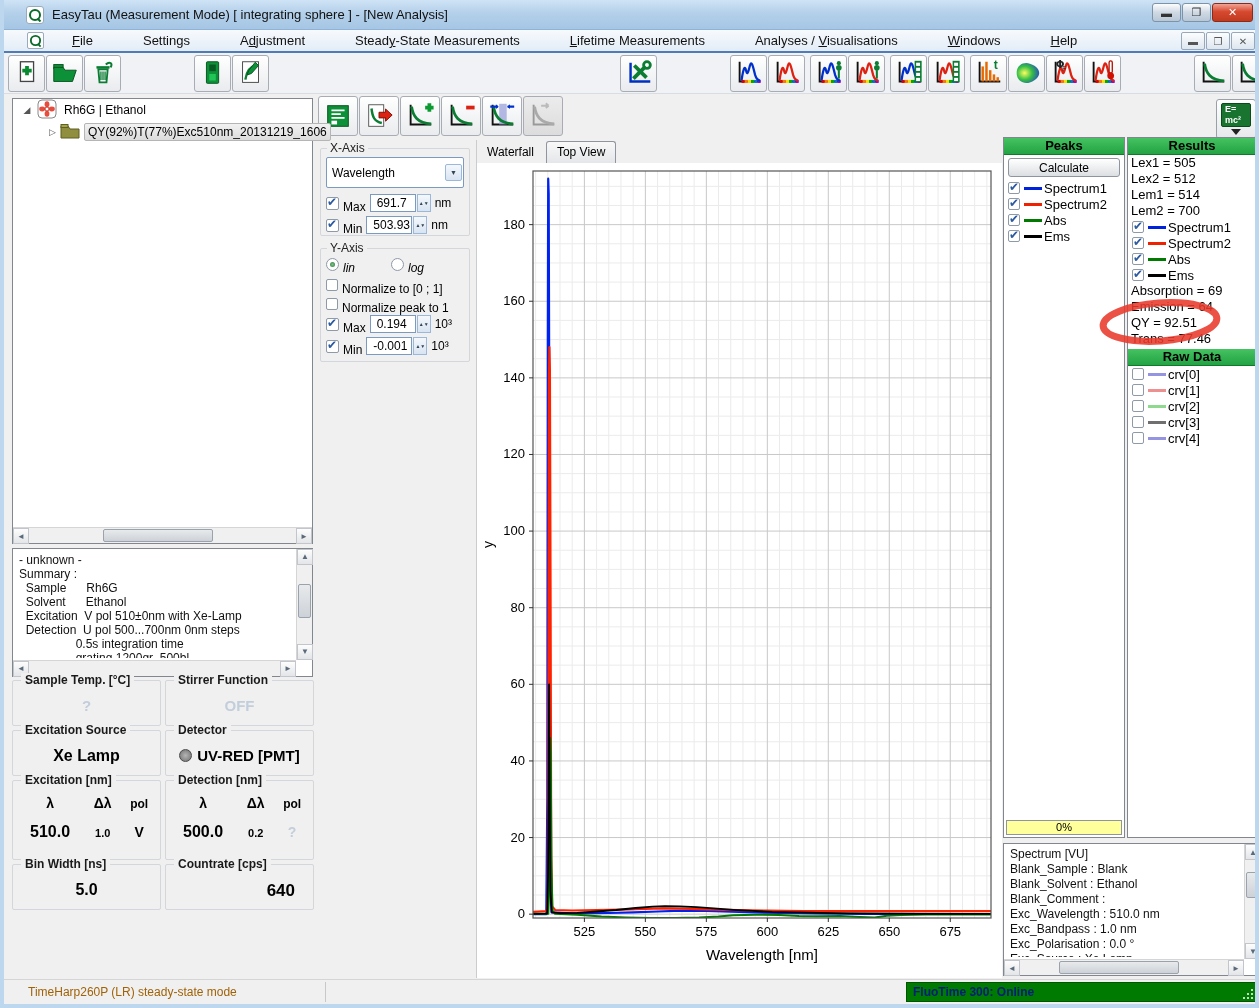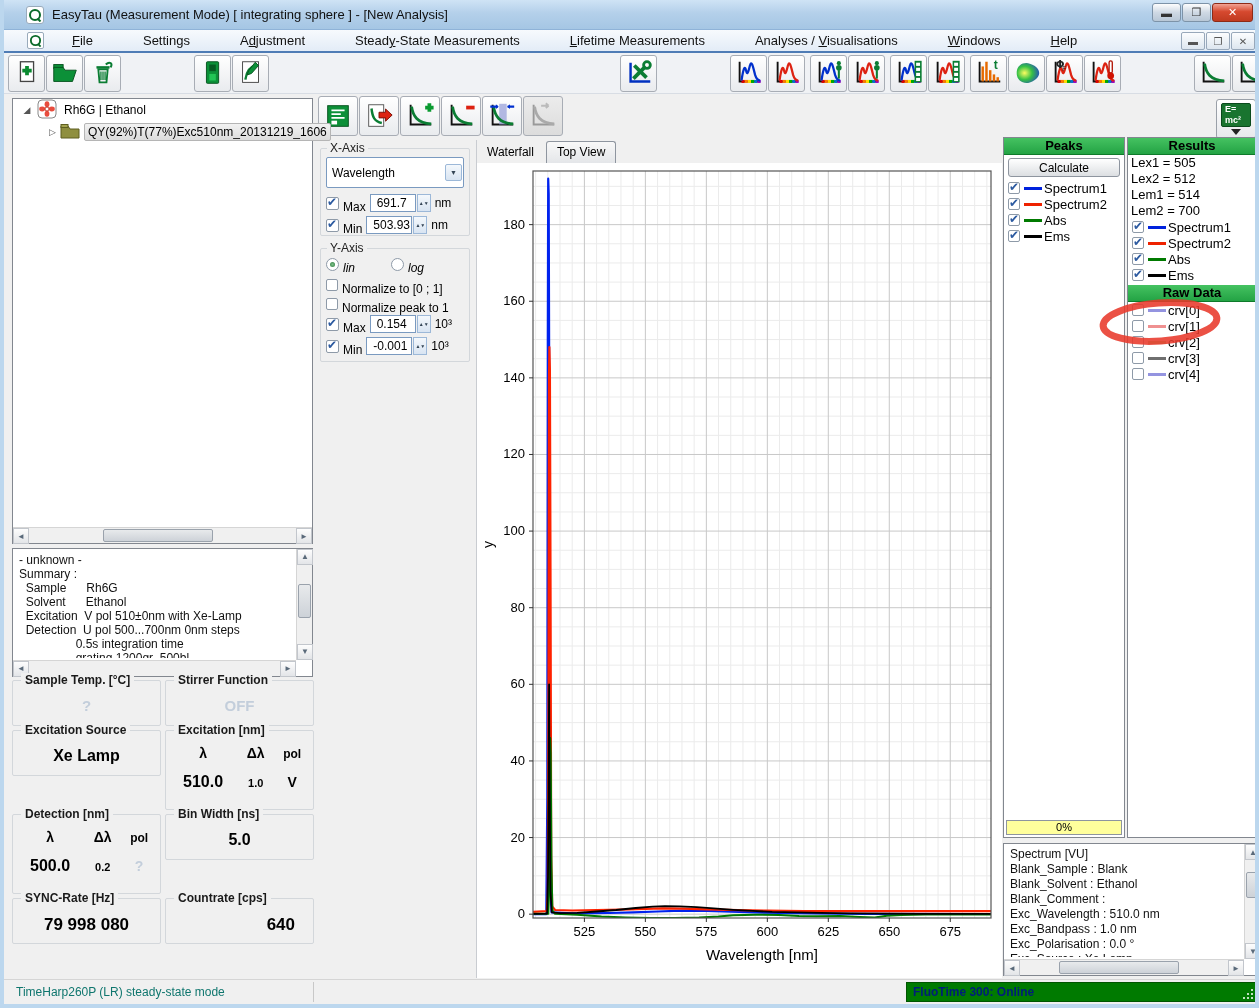--- a/index.html
+++ b/index.html
@@ -112,22 +112,22 @@
   .swatch{width:18px;height:3px;margin:0 2px 0 3px;flex:none;}
   .res-line{height:16px;line-height:16px;padding-left:3px;white-space:nowrap;}
   .progressbar{position:absolute;left:2px;bottom:2px;right:2px;height:15px;background:#ffff9c;border:1px solid #8e959f;
     text-align:center;font-size:11px;line-height:13px;}
   .qy-ellipse{position:absolute;left:1094px;top:296px;width:124px;height:52px;pointer-events:none;z-index:30;}
   
   .info-panel{left:999px;top:843px;width:258px;height:133px;font-size:12px;line-height:15px;}
   .info-text{position:absolute;left:6px;top:3px;right:20px;bottom:18px;overflow:hidden;white-space:pre;color:#111;}
   
   .statusbar{position:absolute;left:0;top:979px;width:1259px;height:25px;background:#f0f0f0;border-top:1px solid #d5d5d5;font-size:12px;}
-  .status-left{position:absolute;left:4px;top:2px;width:306px;height:20px;border-right:1px solid #c8c8c8;
-    display:flex;align-items:center;padding-left:8px;color:#0f766e;}
+  .status-left{position:absolute;left:16px;top:2px;width:306px;height:20px;border-right:1px solid #c8c8c8;
+    display:flex;align-items:center;padding-left:8px;color:#a16207;}
   .status-green{position:absolute;left:902px;top:2px;width:350px;height:20px;background:#007a00;border:1px solid #005500;
     color:#001e7a;font-weight:bold;display:flex;align-items:center;padding-left:6px;}
   .grip{position:absolute;right:2px;bottom:2px;width:12px;height:12px;
     background:
       linear-gradient(45deg,transparent 0 0) ;
   }
   .grip span{position:absolute;width:2px;height:2px;background:#bfe0bf;}
 </style>
 </head>
 <body>
@@ -518,20 +518,27 @@
         <div class="pgroup-value disabledval" style="font-size:15px;">?</div>
       </div>
       <div class="pgroup pg-h44">
         <div class="pgroup-label">Stirrer Function</div>
         <div class="pgroup-value disabledval" style="font-size:15px;">OFF</div>
       </div>
       <div class="pgroup pg-h44">
         <div class="pgroup-label">Excitation Source</div>
         <div class="pgroup-value" style="font-size:16px;">Xe Lamp</div>
       </div>
+      <div class="pgroup pg-h44">
+        <div class="pgroup-label">Detector</div>
+        <div class="pgroup-value" style="font-size:15px;display:flex;align-items:center;justify-content:center;">
+          <span style="width:13px;height:13px;border-radius:50%;background:radial-gradient(#b5b5b5,#6f6f6f);border:1px solid #4a4a4a;margin-right:5px;flex:none;"></span>
+          <span>UV-RED [PMT]</span>
+        </div>
+      </div>
       <div class="pgroup" style="height:80px;padding-top:14px;">
         <div class="pgroup-label">Excitation  [nm]</div>
         <div class="lam-row" style="height:28px;">
           <div class="lam-h">λ</div>
           <div class="lam-h">Δλ</div>
           <div class="lam-h" style="font-size:12px;">pol</div>
         </div>
         <div class="lam-row" style="height:28px;">
           <div class="lam-v1">510.0</div>
           <div class="lam-v2">1.0</div>
@@ -547,24 +554,20 @@
         </div>
         <div class="lam-row" style="height:28px;">
           <div class="lam-v1">500.0</div>
           <div class="lam-v2">0.2</div>
           <div class="lam-v3 disabledval">?</div>
         </div>
       </div>
       <div class="pgroup pg-h44">
         <div class="pgroup-label">Bin Width  [ns]</div>
         <div class="pgroup-value" style="font-size:16px;">5.0</div>
-      </div>
-      <div class="pgroup pg-h44">
-        <div class="pgroup-label">SYNC-Rate  [Hz]</div>
-        <div class="pgroup-value" style="font-size:17px;">79 998 080</div>
       </div>
       <div class="pgroup pg-h44">
         <div class="pgroup-label">Countrate  [cps]</div>
         <div class="pgroup-value" style="font-size:17px;text-align:right;padding-right:18px;">640</div>
       </div>
     </div>
   </div>
 
   <div class="axis-group xaxis-group">
     <div class="axis-title">X-Axis</div>
@@ -600,21 +603,21 @@
       <span class="chk small"></span>
       <span class="lbl">Normalize to [0 ; 1]</span>
     </div>
     <div class="ctl-row" style="height:19px;">
       <span class="chk small"></span>
       <span class="lbl">Normalize peak to 1</span>
     </div>
     <div class="ctl-row">
       <span class="chk checked"></span>
       <span class="lbl">Max</span>
-      <span class="numbox">0.154</span>
+      <span class="numbox">0.194</span>
       <span class="spin">▲▼</span>
       <span class="unit">10³</span>
     </div>
     <div class="ctl-row">
       <span class="chk checked"></span>
       <span class="lbl">Min</span>
       <span class="numbox">-0.001</span>
       <span class="spin">▲▼</span>
       <span class="unit">10³</span>
     </div>
@@ -806,20 +809,26 @@
           <span class="chk small checked" style="margin: 0px 1px;"></span>
           <span class="swatch" style="background: rgb(0, 122, 0);"></span>
           <span>Abs</span>
         </div>
         <div class="series-row">
           <span class="chk small checked" style="margin: 0px 1px;"></span>
           <span class="swatch" style="background: rgb(0, 0, 0);"></span>
           <span>Ems</span>
         </div>
       </div>
+    <div id="results-bottom">
+        <div class="res-line">Absorption = 69</div>
+        <div class="res-line">Emission = 64</div>
+        <div class="res-line">QY = 92.51</div>
+        <div class="res-line">Trans = 77.46</div>
+      </div>
     <div class="green-hdr" style="margin-top:2px;">Raw Data</div>
     <div id="rawdata-list">
         <div class="series-row">
           <span class="chk small" style="margin: 0px 1px;"></span>
           <span class="swatch" style="background: rgb(148, 148, 224);"></span>
           <span>crv[0]</span>
         </div>
         <div class="series-row">
           <span class="chk small" style="margin: 0px 1px;"></span>
           <span class="swatch" style="background: rgb(239, 144, 144);"></span>

